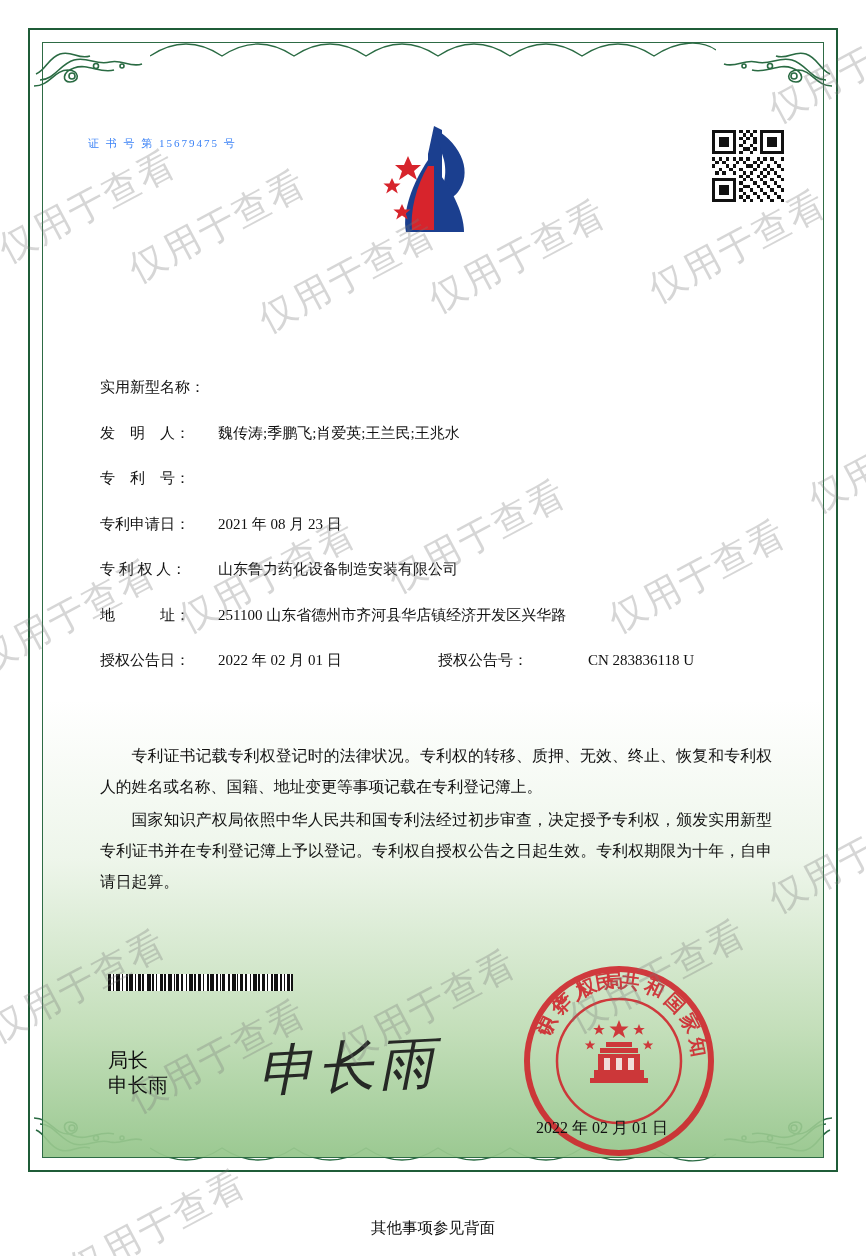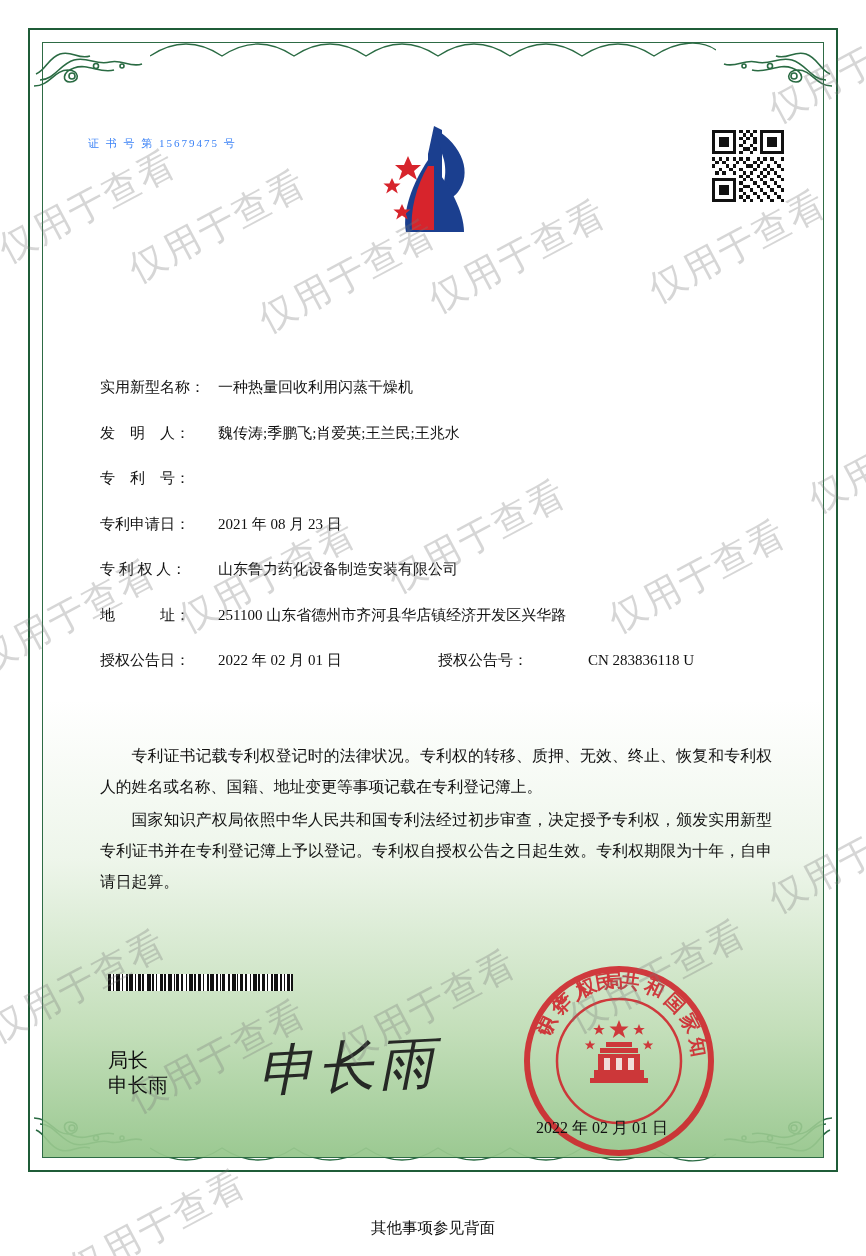--- a/index.html
+++ b/index.html
@@ -347,21 +347,20 @@
           <path d="M8 19h1v1H8zM10 19h1v1h-1zM13 19h1v1h-1zM16 19h1v1h-1zM19 19h1v1h-1z"></path>
           <path d="M9 20h1v1H9zM11 20h1v1h-1zM14 20h1v1h-1zM17 20h1v1h-1zM20 20h1v1h-1z"></path>
         </g>
       </svg>
     </div>
 
 
     <div class="fields">
       <div class="field-row">
         <span class="f-label">实用新型名称：</span>
-        <span class="f-value">一种热量回收利用闪蒸干燥机</span>
       </div>
       <div class="field-row">
         <span class="f-label">发　明　人：</span>
         <span class="f-value">魏传涛;季鹏飞;肖爱英;王兰民;王兆水</span>
       </div>
       <div class="field-row">
         <span class="f-label">专　利　号：</span>
       </div>
       <div class="field-row">
         <span class="f-label">专利申请日：</span>

